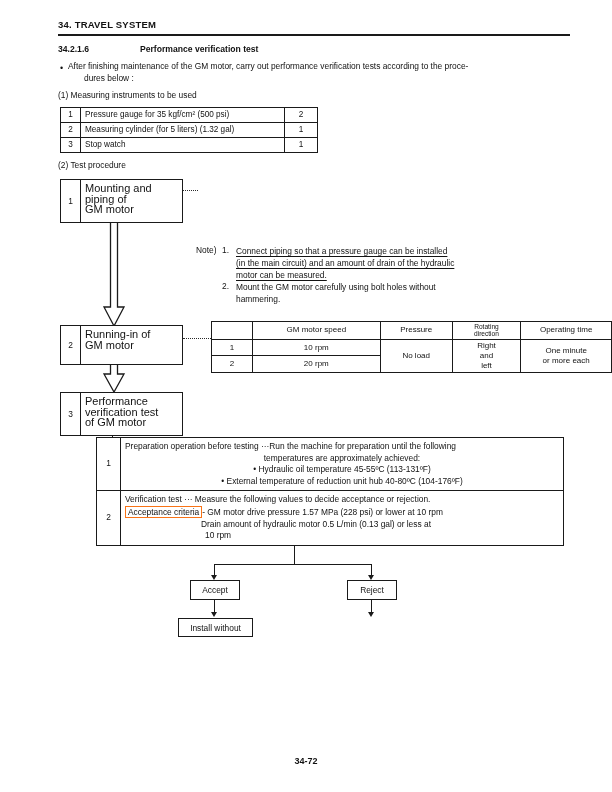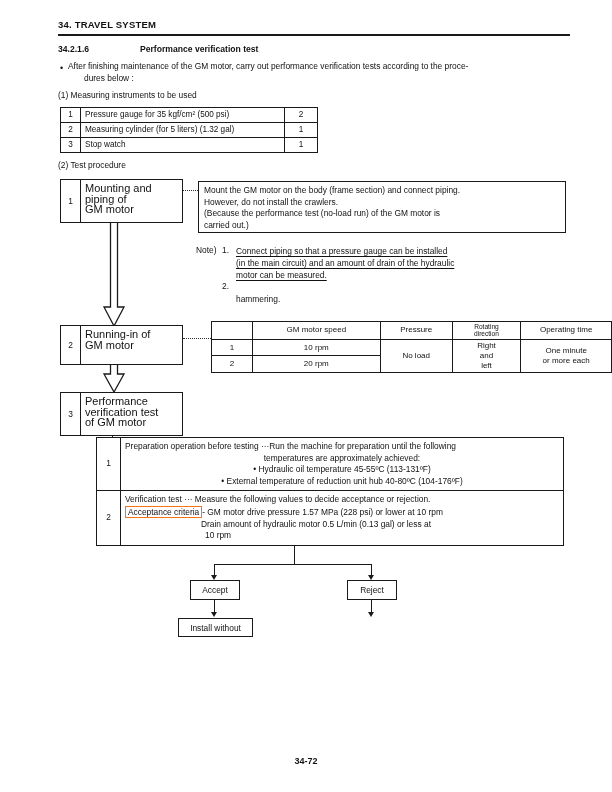--- a/index.html
+++ b/index.html
@@ -329,33 +329,28 @@
     <div class="num">1</div>
     <div class="txt">
       <div>Mounting and</div>
       <div>piping of</div>
       <div>GM motor</div>
     </div>
   </div>
 
   <div class="dotted" id="lead1"></div>
 
-  <div class="panel" id="desc-panel">
-    <div>Mount the GM motor on the body (frame section) and connect piping.</div>
-    <div>However, do not install the crawlers.</div>
-    <div>(Because the performance test (no-load run) of the GM motor is</div>
-    <div>carried out.)</div>
-  </div>
 
   <div class="note-lbl">Note)</div>
   <div class="note-n1">1.</div>
   <div class="note-txt ul" style="top:245px">Connect piping so that a pressure gauge can be installed</div>
   <div class="note-txt ul" style="top:257px">(in the main circuit) and an amount of drain of the hydraulic</div>
   <div class="note-txt ul" style="top:269px">motor can be measured.</div>
   <div class="note-n2">2.</div>
+  <div class="note-txt" style="top:281px">Mount the GM motor carefully using bolt holes without</div>
   <div class="note-txt" style="top:293px">hammering.</div>
 
   <svg class="blockarrow" style="left:102px; top:223px;" width="24" height="104" viewBox="0 0 24 104">
     <path d="M8.5 0 L8.5 84 L2 84 L12 103 L22 84 L15.5 84 L15.5 0" fill="#ffffff" stroke="#1a1a1a" stroke-width="1.3" stroke-linejoin="miter"></path>
   </svg>
 
   <div class="fbox" id="step2-box">
     <div class="num">2</div>
     <div class="txt">
       <div>Running-in of</div>

